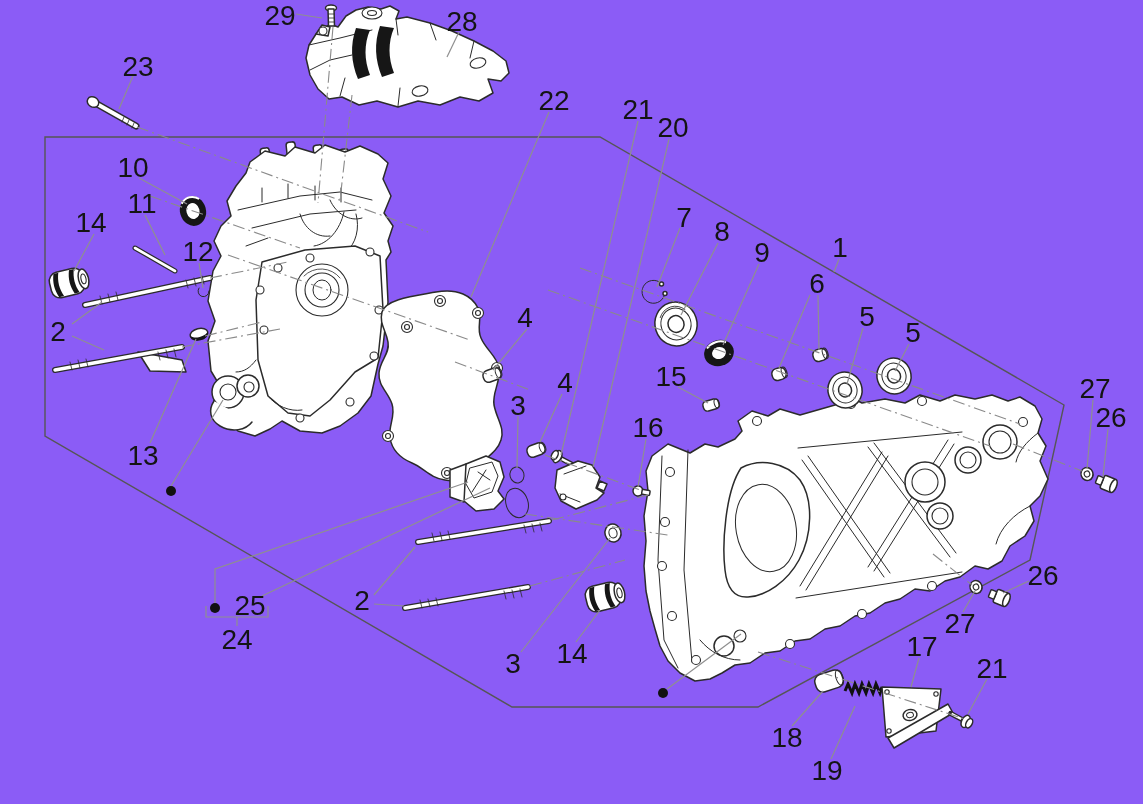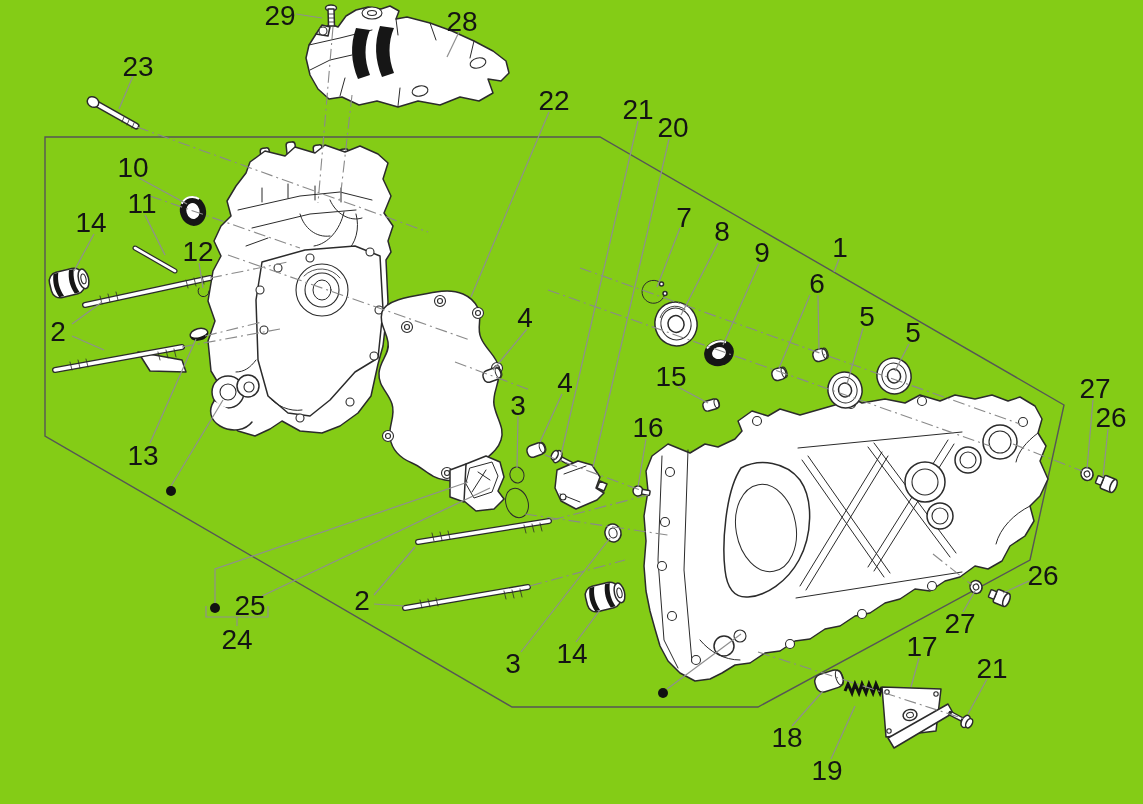--- a/index.html
+++ b/index.html
@@ -1,16 +1,16 @@
 <!DOCTYPE html>
 <html><head>
 <meta charset="utf-8">
 <style>
   html,body{margin:0;padding:0;background:#e8e8e8;}
-  .canvas{position:relative;width:1143px;height:804px;background:#84cc16;overflow:hidden;
+  .canvas{position:relative;width:1143px;height:804px;background:#8b5cf6;overflow:hidden;
           font-family:"Liberation Sans",sans-serif;}
   svg{position:absolute;left:0;top:0;}
   
   .o{fill:#ffffff;stroke:#2b2b2b;stroke-width:1.5;stroke-linejoin:round;stroke-linecap:round;}
   .i{fill:none;stroke:#2b2b2b;stroke-width:1;stroke-linejoin:round;stroke-linecap:round;}
   .thin{stroke-width:.8;}
   .dark{fill:#161616;stroke:none;}
   .hole{fill:#ffffff;stroke:#2b2b2b;stroke-width:1.1;}
   .frame{fill:none;stroke:#565656;stroke-width:1.4;stroke-linejoin:miter;}
   

